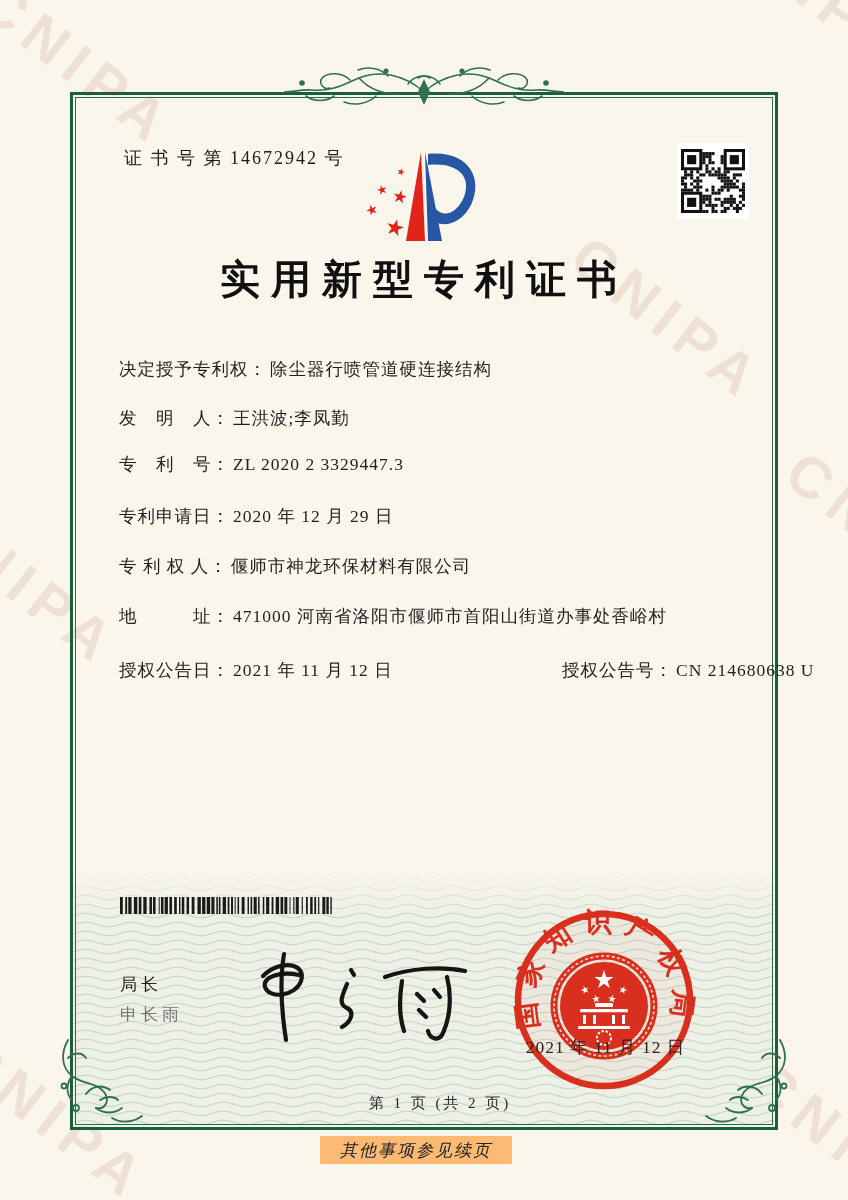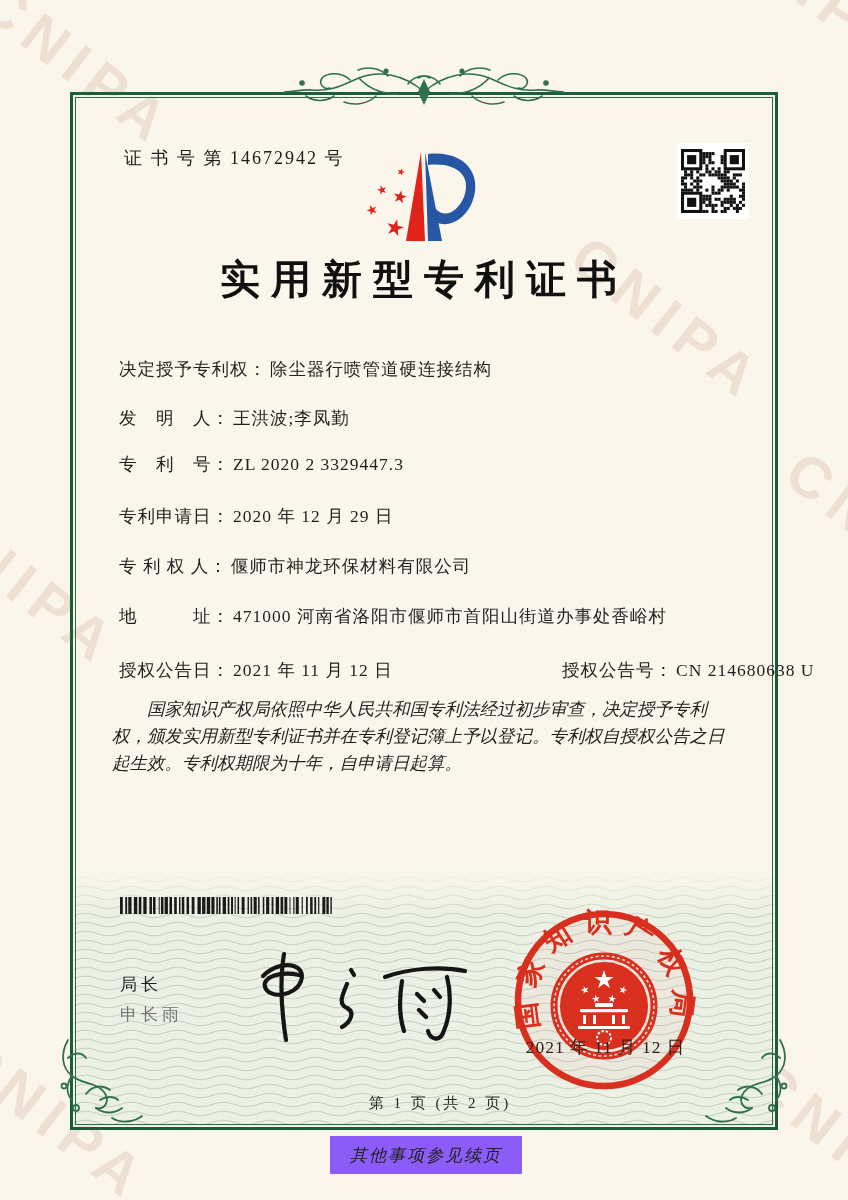--- a/index.html
+++ b/index.html
@@ -73,22 +73,22 @@
   .seal{position:absolute;left:504px;top:900px;width:200px;height:200px;}
   .seal-date{
     position:absolute;left:518px;top:1035px;width:175px;
     text-align:center;font-size:17.5px;letter-spacing:1px;color:#33201a;
   }
   .page-info{
     position:absolute;left:16px;width:848px;top:1094px;
     text-align:center;font-size:15px;letter-spacing:3px;color:#2a2a2a;
   }
   .note-box{
-    position:absolute;left:330px;top:1136px;width:192px;height:38px;
-    background:#8b5cf6;display:flex;align-items:center;justify-content:center;
+    position:absolute;left:320px;top:1136px;width:192px;height:28px;
+    background:#fdba74;display:flex;align-items:center;justify-content:center;
   }
   .note-text{font-size:17px;letter-spacing:2px;font-style:italic;color:#222;}
 </style>
 </head>
 <body>
 
 <div class="page">
 
   <div class="wm" style="left:-35px;top:30px">CNIPA</div>
   <div class="wm" style="left:700px;top:-45px">CNIPA</div>
@@ -342,21 +342,20 @@
     <span class="flabel">地　　　址：</span><span class="fvalue">471000 河南省洛阳市偃师市首阳山街道办事处香峪村</span>
   </div>
   <div class="frow" style="top:658px;width:640px">
     <span class="flabel">授权公告日：</span><span class="fvalue">2021 年 11 月 12 日</span>
     <span class="grant-no">
       <span class="flabel">授权公告号：</span><span class="fvalue">CN 214680638 U</span>
     </span>
   </div>
 
   <div class="body-text">
-    <p>国家知识产权局依照中华人民共和国专利法经过初步审查，决定授予专利权，颁发实用新型专利证书并在专利登记簿上予以登记。专利权自授权公告之日起生效。专利权期限为十年，自申请日起算。</p>
   </div>
 
   <svg id="barcode-svg" class="barcode" viewBox="0 0 218 17" preserveAspectRatio="none">
       <rect x="0" y="0" width="2.8085012674331664" height="17" fill="#1a1a1a"></rect>
       <rect x="5.225029385089874" y="0" width="1.9234321832656862" height="17" fill="#1a1a1a"></rect>
       <rect x="8.276102566719056" y="0" width="3.252604204416275" height="17" fill="#1a1a1a"></rect>
       <rect x="13.86573846936226" y="0" width="3.434060001373291" height="17" fill="#1a1a1a"></rect>
       <rect x="18.78378832936287" y="0" width="2.61900110244751" height="17" fill="#1a1a1a"></rect>
       <rect x="23.295901757478717" y="0" width="3.3557854652404786" height="17" fill="#1a1a1a"></rect>
       <rect x="29.44679921269417" y="0" width="2.5048623085021973" height="17" fill="#1a1a1a"></rect>

